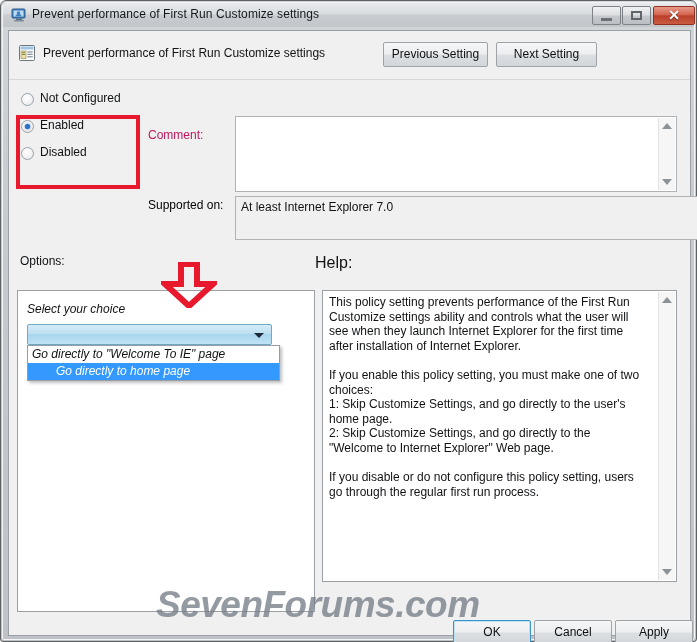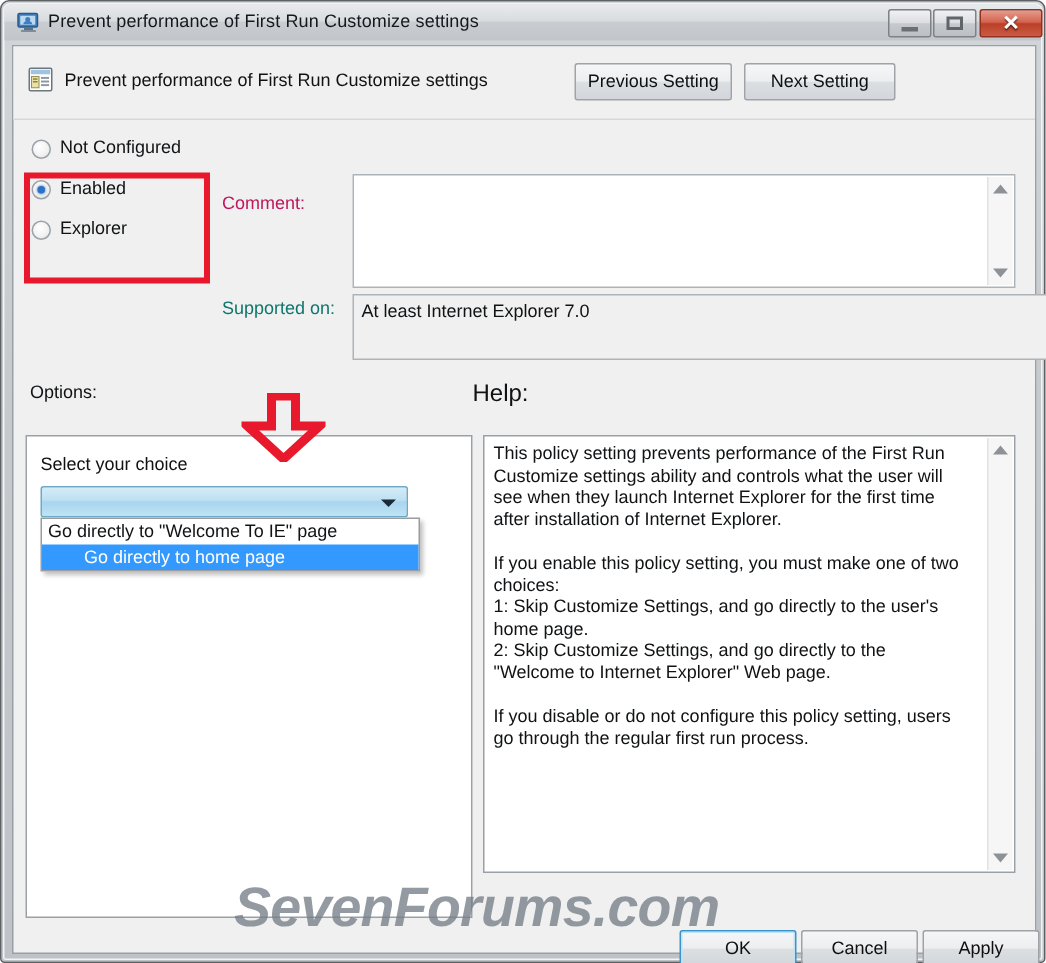--- a/index.html
+++ b/index.html
@@ -208,21 +208,21 @@
   #comment-text {
     position: absolute;
     left: 4px; top: 2px; right: 20px;
     font-size: 12px; color: #101214;
     white-space: pre-wrap;
   }
 
   
   #supported-label {
     position: absolute; left: 139px; top: 167px;
-    font-size: 12px; color: #0f766e;
+    font-size: 12px; color: #000000;
   }
   #supported-box {
     position: absolute; left: 226px; top: 165px;
     width: 532px; height: 44px;
     box-sizing: border-box;
     background: #f0f0f0;
     border: 1px solid #aeb3b7;
   }
   #supported-text {
     position: absolute;
@@ -266,20 +266,21 @@
   }
 
   
   #options-panel {
     position: absolute;
     left: 8px; top: 259px;
     width: 298px; height: 322px;
     box-sizing: border-box;
     background: #ffffff;
     border: 1px solid #9aa0a6;
+    font-style: italic;
   }
   #select-your-choice {
     position: absolute; left: 9px; top: 11px;
     font-size: 12px; color: #101214;
   }
   #combo {
     position: absolute;
     left: 9px; top: 33px;
     width: 245px; height: 21px;
     box-sizing: border-box;
@@ -444,21 +445,21 @@
       <div class="radio-row" id="radio-notconfig">
         <span class="radio-dot"></span>
         <span class="radio-label">Not Configured</span>
       </div>
       <div class="radio-row" id="radio-enabled">
         <span class="radio-dot checked"></span>
         <span class="radio-label">Enabled</span>
       </div>
       <div class="radio-row" id="radio-disabled">
         <span class="radio-dot"></span>
-        <span class="radio-label">Explorer</span>
+        <span class="radio-label">Disabled</span>
       </div>
     </div>
     <div id="state-redbox"></div>
 
     <span id="comment-label">Comment:</span>
     <div id="comment-box">
       <div id="comment-text"></div>
       <div class="vscroll">
         <span class="arrow up"></span>
         <span class="arrow down"></span>

